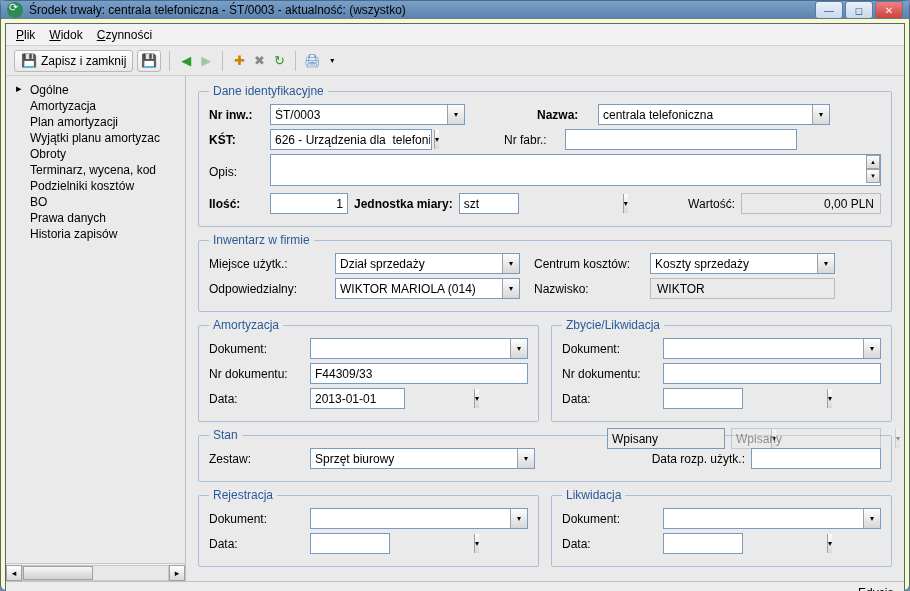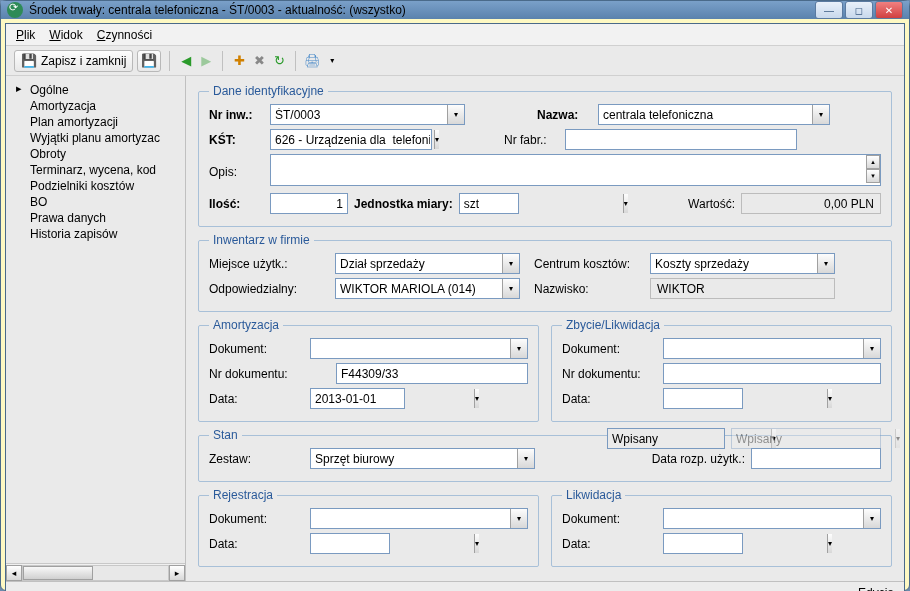--- a/index.html
+++ b/index.html
@@ -193,21 +193,21 @@
             <legend>Amortyzacja</legend>
             <div class="row">
                 <span class="lbl" style="width:95px;">Dokument:</span>
                 <div class="combo" style="flex:1;">
                   <input value="" style="">
                   <div class="cbtn">▾</div>
                 </div>
               </div>
             <div class="row">
                 <span class="lbl" style="width:95px;">Nr dokumentu:</span>
-                <input type="text" style="flex: 1 1 0%; margin-left: 26px;" value="F44309/33">
+                <input type="text" style="flex: 1 1 0%;" value="F44309/33">
               </div>
             <div class="row">
                 <span class="lbl" style="width:95px;">Data:</span>
                 <div class="combo" style="width:95px;">
                   <input value="2013-01-01" style="">
                   <div class="cbtn">▾</div>
                 </div>
               </div>
           </fieldset>
           <fieldset>

